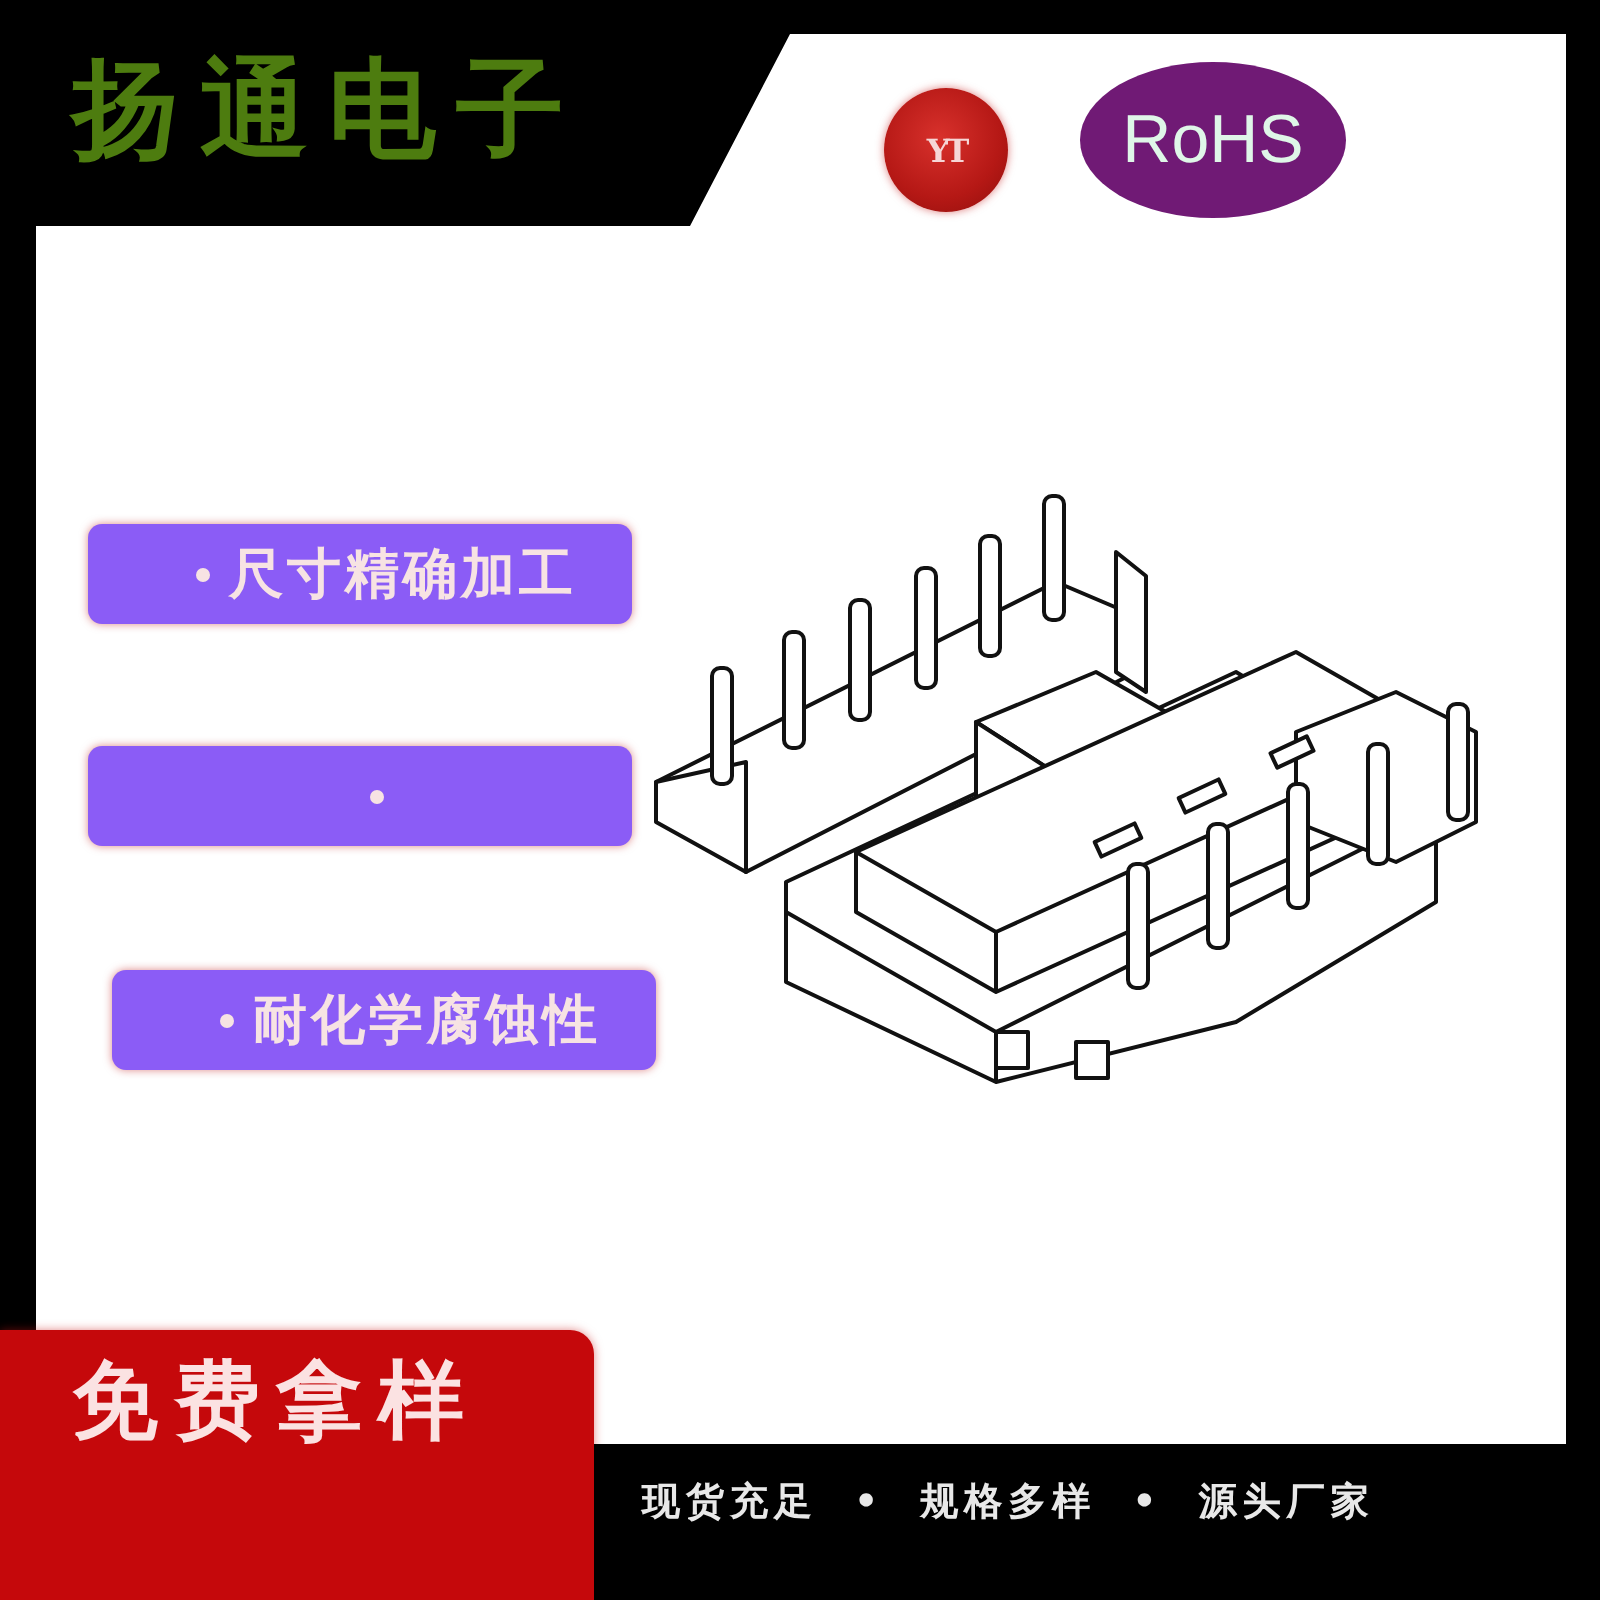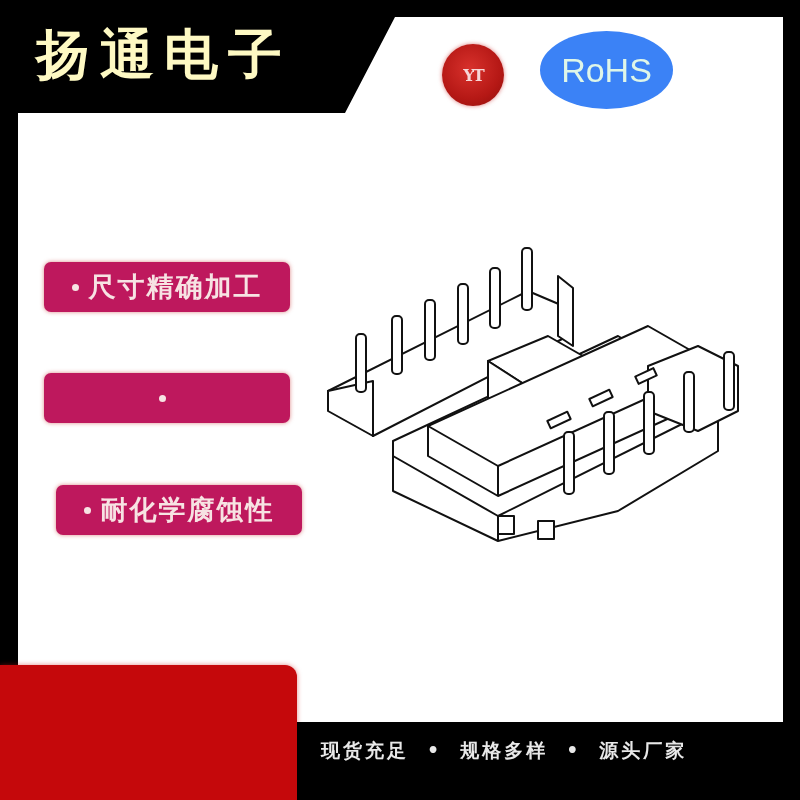--- a/index.html
+++ b/index.html
@@ -1,28 +1,28 @@
 <!DOCTYPE html>
 <html><head>
   <meta charset="utf-8">
   <style>
     html, body { margin: 0; padding: 0; }
     body { width: 800px; height: 800px; position: relative; overflow: hidden; background: #000; font-family: "DejaVu Sans", sans-serif; }
     .white-panel { position: absolute; left: 18px; top: 17px; width: 765px; height: 705px; background: #fff;
       clip-path: polygon(0 96px, 327px 96px, 377px 0, 765px 0, 765px 705px, 0 705px); }
-    .brand-title { position: absolute; left: 36px; top: 20px; color: #fef9c3; font-size: 54px; font-weight: bold; letter-spacing: 10px; line-height: 70px; white-space: nowrap; }
+    .brand-title { position: absolute; left: 36px; top: 20px; color: #4d7c0f; font-size: 54px; font-weight: bold; letter-spacing: 10px; line-height: 70px; white-space: nowrap; }
     .yt-logo { position: absolute; left: 442px; top: 44px; width: 62px; height: 62px; border-radius: 50%;
       background: radial-gradient(circle at 45% 40%, #d8312c 0%, #b51815 60%, #8e0e0c 100%);
       box-shadow: 0 0 4px rgba(200,40,40,0.6); display: flex; align-items: center; justify-content: center; }
     .yt-logo span { font-family: "DejaVu Serif", serif; font-weight: bold; font-size: 16px; color: #f6d6d6; letter-spacing: -2px; }
-    .rohs-badge { position: absolute; left: 540px; top: 31px; width: 133px; height: 78px; border-radius: 50%; background: #3b82f6;
+    .rohs-badge { position: absolute; left: 540px; top: 31px; width: 133px; height: 78px; border-radius: 50%; background: #701a75;
       display: flex; align-items: center; justify-content: center; }
     .rohs-badge span { font-family: "Liberation Sans", sans-serif; color: #dff6e8; font-size: 34px; }
-    .feature-pill { position: absolute; left: 44px; width: 246px; height: 50px; background: #be185d; border-radius: 7px;
-      box-shadow: 0 0 4px rgba(190,20,20,0.5); display: flex; align-items: center; justify-content: center; }
+    .feature-pill { position: absolute; left: 44px; width: 246px; height: 50px; background: #8b5cf6; border-radius: 7px;
+      box-shadow: 0 0 4px rgba(190,20,20,0.5); display: flex; align-items: center; justify-content: center; padding-left: 26px; }
     .feature-pill .dot { width: 7px; height: 7px; border-radius: 50%; background: #f7e3e3; margin-right: 10px; }
     .feature-pill .label { color: #f7e3e3; font-size: 27px; font-weight: bold; letter-spacing: 2px; white-space: nowrap; }
     .product-drawing { position: absolute; left: 318px; top: 236px; width: 452px; height: 320px; }
     .promo-block { position: absolute; left: 0; top: 665px; width: 297px; height: 135px; background: #c5080b; border-top-right-radius: 12px;
       box-shadow: 0 0 5px rgba(200,20,20,0.5); }
     .promo-line { position: absolute; left: 36px; color: #fbe2e2; font-size: 43px; font-weight: bold; letter-spacing: 8px; white-space: nowrap; line-height: 52px; }
     .slogan-bar { position: absolute; left: 297px; top: 722px; width: 503px; height: 78px; background: #000; }
     .slogan { position: absolute; left: 24px; top: 16px; color: #e8e8e8; font-size: 19px; font-weight: bold; letter-spacing: 3px; white-space: nowrap; }
     .slogan .sep { display: inline-block; margin: 0 18px; }
   </style>
@@ -91,19 +91,20 @@
     <rect x="326" y="156" width="10" height="62" rx="4"></rect>
     <rect x="366" y="136" width="10" height="60" rx="4"></rect>
     <rect x="406" y="116" width="10" height="58" rx="4"></rect>
   </g>
 
   <rect x="180" y="280" width="16" height="18"></rect>
   <rect x="220" y="285" width="16" height="18"></rect>
 </svg>
 
 <div class="promo-block">
+  <div class="promo-line" style="top:10px;">免费拿样</div>
 </div>
 
 <div class="slogan-bar">
   <div class="slogan">
     <span>现货充足</span><span class="sep">•</span><span>规格多样</span><span class="sep">•</span><span>源头厂家</span>
   </div>
 </div>
 
 </body></html>

